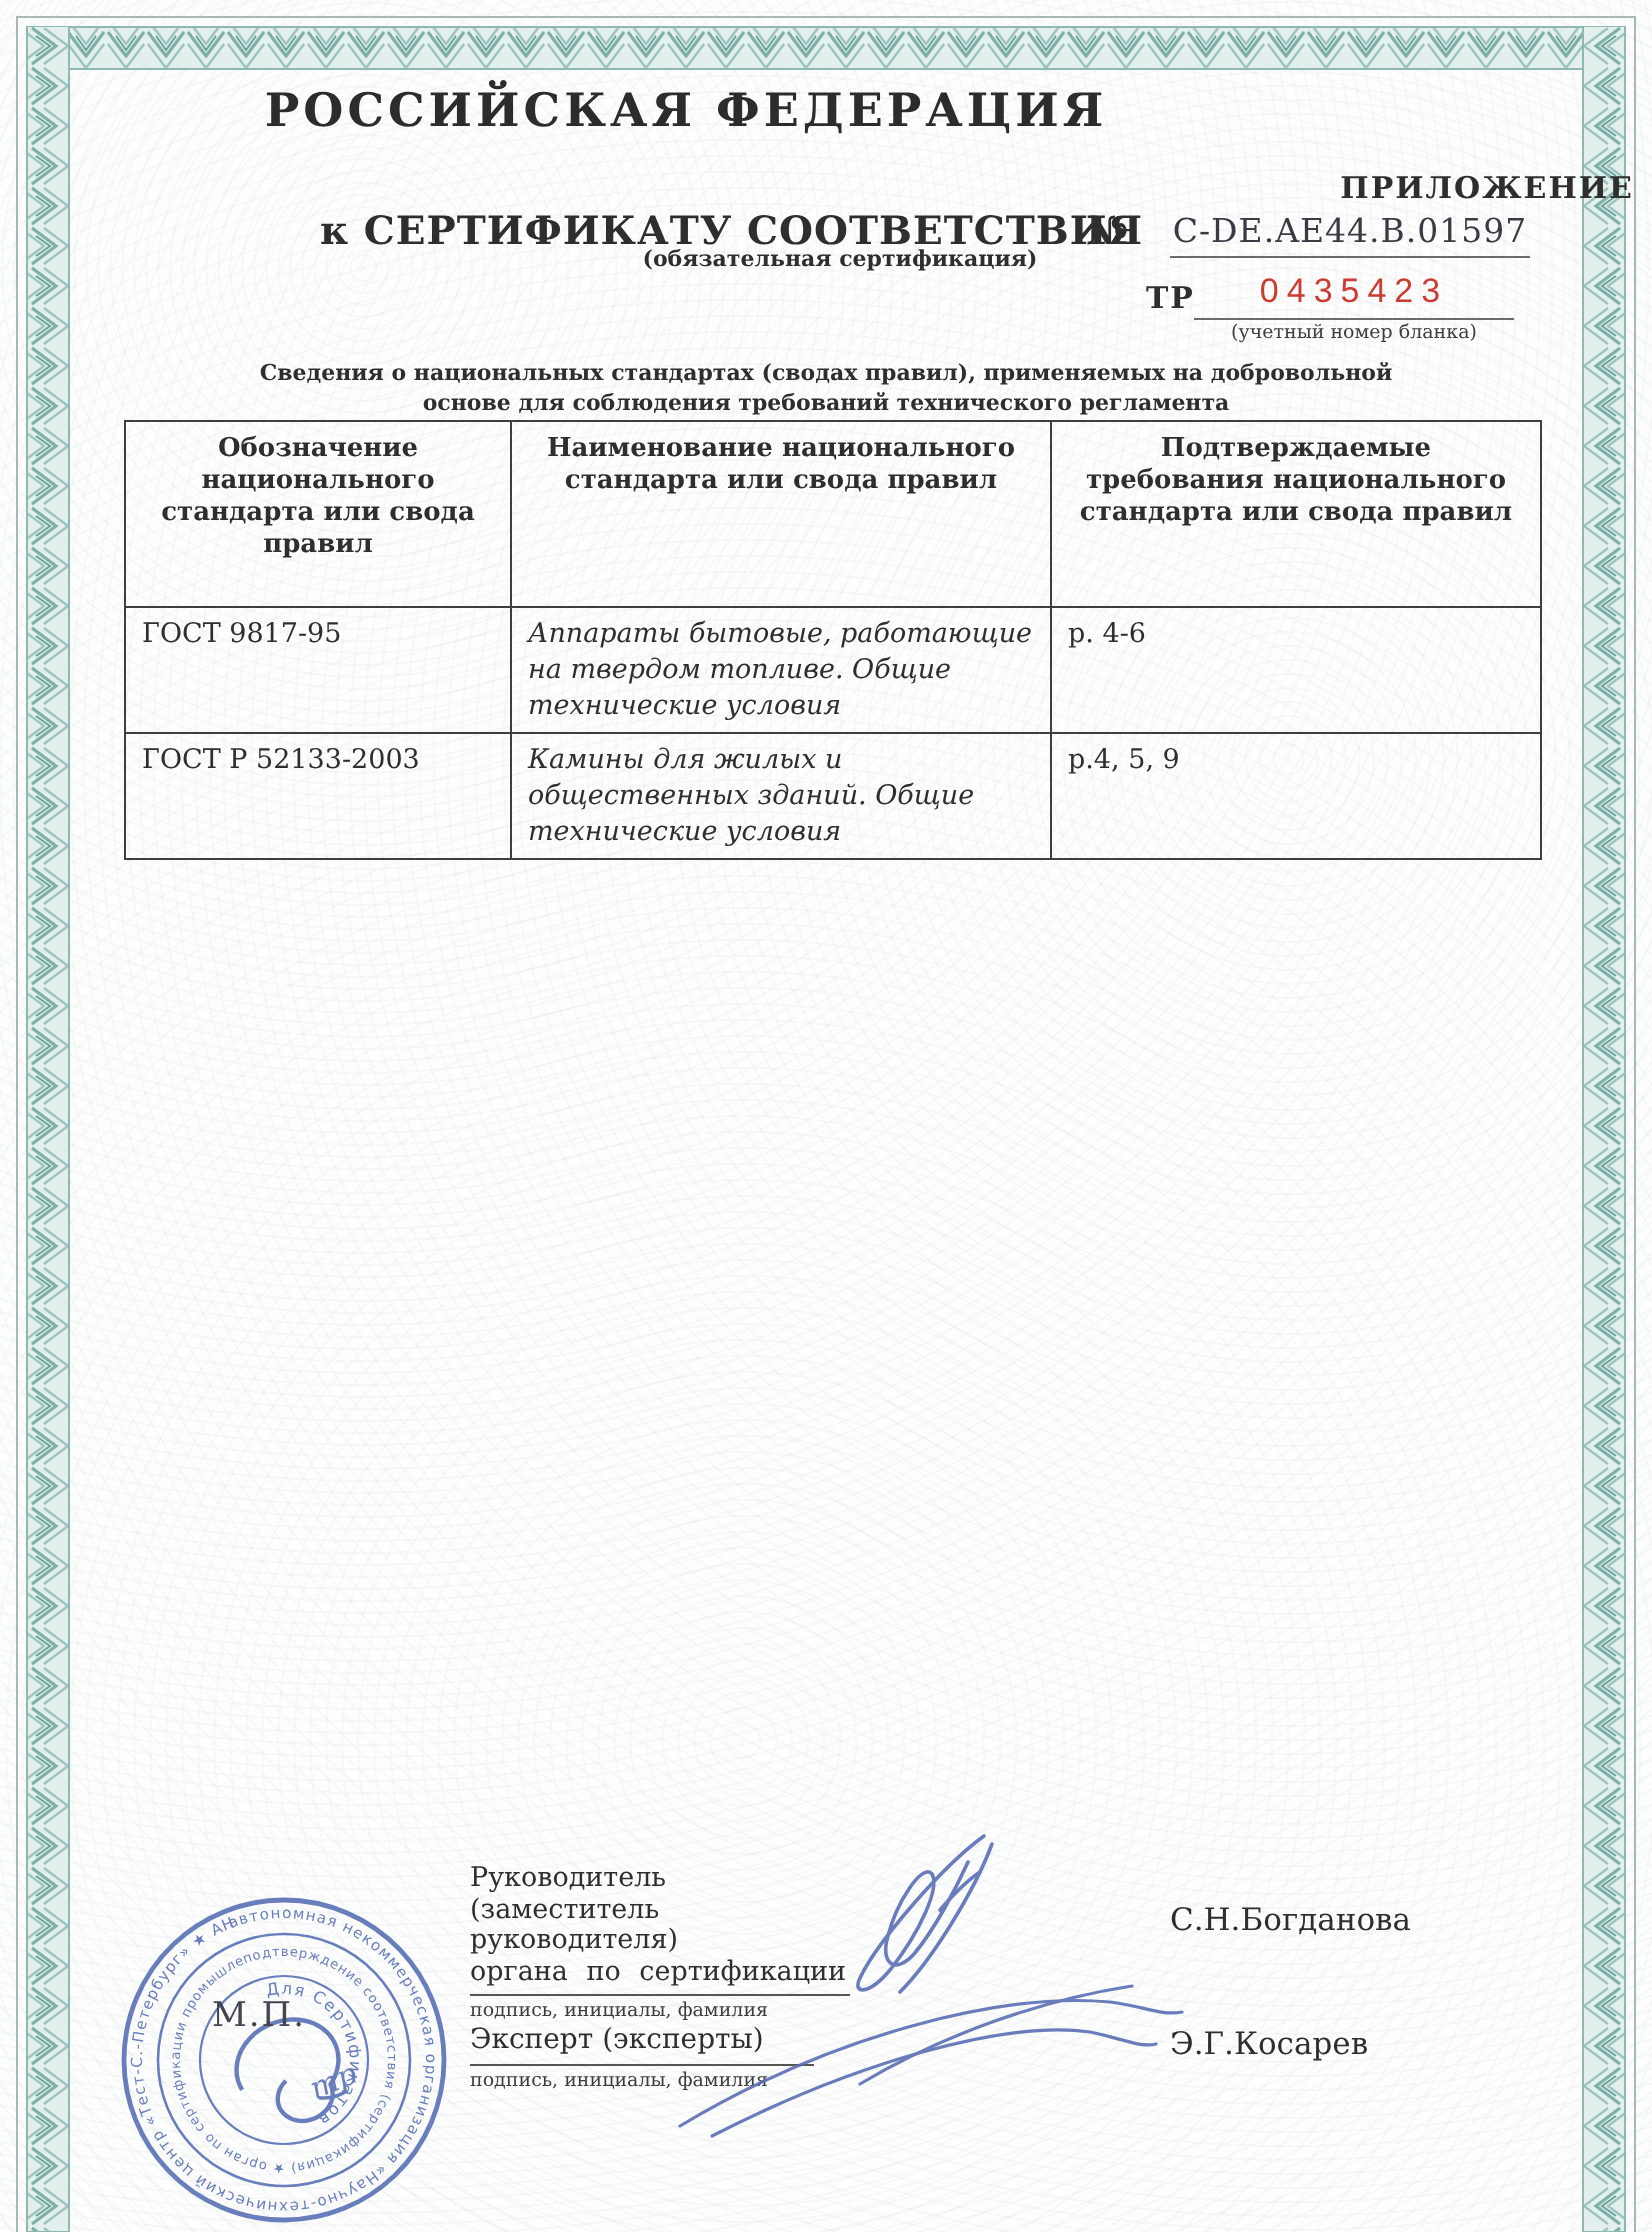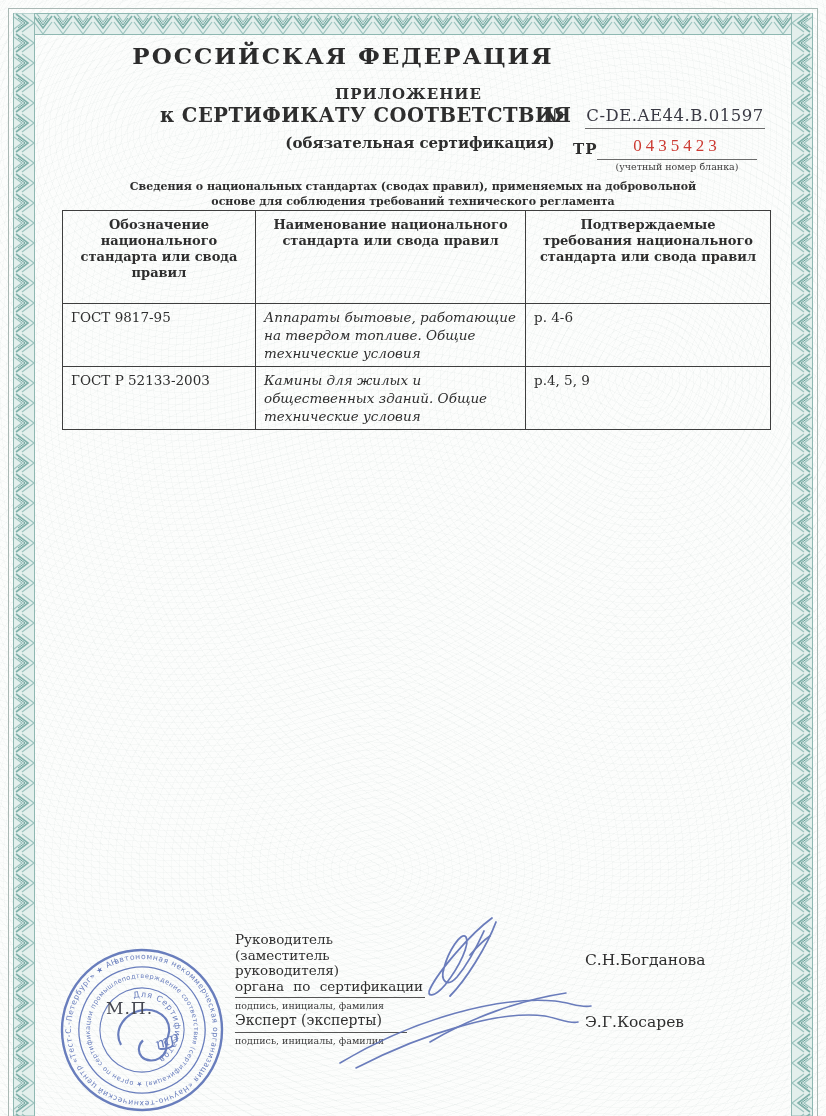--- a/index.html
+++ b/index.html
@@ -24,34 +24,34 @@
   .band{position:absolute;}
   .band-top{left:13px;top:13px;}
   .band-left{left:13px;top:13px;}
   .band-right{left:791px;top:13px;}
 
   .title{
     left:0;top:42px;width:686px;text-align:center;
     font-size:23px;font-weight:bold;letter-spacing:2px;color:#2c2c2c;
   }
   .subtitle{
-    left:0;top:85px;width:817px;text-align:center;
+    left:0;top:85px;width:817px;text-align:right;
     font-size:15px;font-weight:bold;letter-spacing:1px;
   }
   .cert-label{left:160px;top:104px;font-size:19.5px;font-weight:bold;letter-spacing:0.5px;}
   .num-sign{left:543px;top:104px;font-size:19.5px;font-weight:bold;}
   .cert-number{
     left:585px;top:106px;width:180px;height:22px;text-align:center;
     font-size:16.5px;border-bottom:1px solid #6b6b6b;letter-spacing:0.5px;color:#3a3a44;
   }
-  .cert-subtitle{left:280px;top:134px;width:280px;text-align:center;font-size:15px;font-weight:bold;}
+  .cert-subtitle{left:280px;top:123px;width:280px;text-align:center;font-size:11px;font-weight:bold;}
   .tr-label{left:573px;top:140px;font-size:15px;font-weight:bold;letter-spacing:1px;}
   .blank-number{
     left:597px;top:136px;width:160px;height:23px;text-align:center;
-    font-family:Liberation Serif, serif;
+    font-family:Liberation Sans, sans-serif;
     font-size:17px;letter-spacing:4px;color:#cc3b33;
     border-bottom:1px solid #6b6b6b;
   }
   .blank-caption{left:597px;top:161px;width:160px;text-align:center;font-size:9.5px;color:#3c3c3c;}
   .intro{left:0;top:179px;width:826px;text-align:center;font-size:11px;font-weight:bold;line-height:15px;}
 
   table.std{
     position:absolute;left:62px;top:210px;width:708px;
     border-collapse:collapse;table-layout:fixed;
   }

